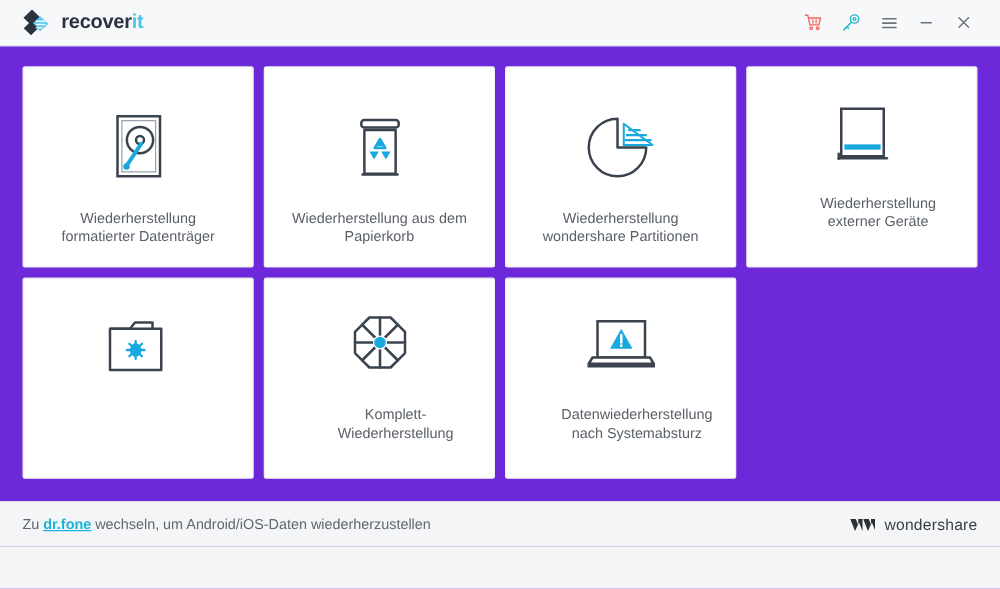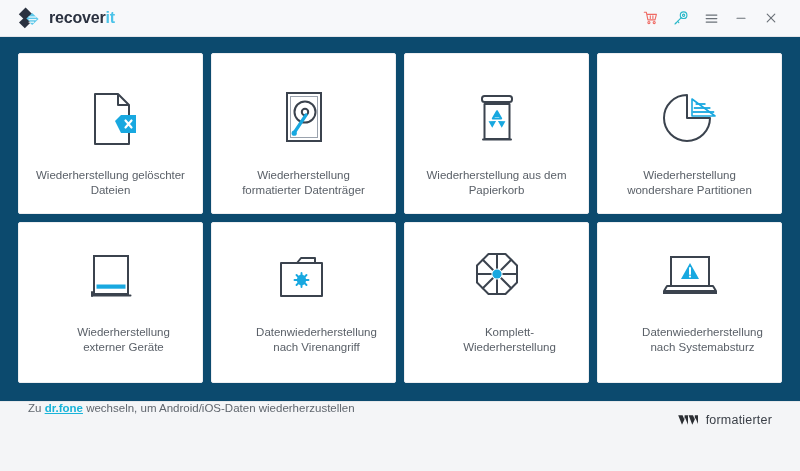--- a/index.html
+++ b/index.html
@@ -15,21 +15,21 @@
     background: #f4f5f7;
     color: #555a61;
     -webkit-font-smoothing: antialiased;
   }
 
   .app {
     width: 800px;
     height: 437px;
     display: flex;
     flex-direction: column;
-    background: #0c4a6e;
+    background: #6d28d9;
     position: relative;
   }
 
   
   .titlebar {
     height: 37px;
     min-height: 37px;
     background: #f7f8fa;
     border-bottom: 1px solid #e3e5e9;
     display: flex;
@@ -130,21 +130,22 @@
   }
   .row2 .card-label { margin-top: 12px; padding-left: 40px; }
 
   
   .footer {
     height: 36px;
     min-height: 36px;
     border-top: 1px solid #e6e8eb;
     background: #f4f5f7;
     display: flex;
-    padding: 0 28px;
+    align-items: center;
+    padding: 0 18px;
   }
 
   .footer-note {
     font-size: 11.5px;
     color: #60666e;
   }
   .footer-link {
     color: #19b4d9;
     text-decoration: underline;
     font-weight: bold;
@@ -245,31 +246,20 @@
           </svg>
         </span>
       </div>
 
     </div>
   </div>
 
   <div class="content">
     <div class="grid">
 
-      <div class="card row1">
-        <div class="card-icon">
-          <svg width="56" height="62" viewBox="0 0 56 62">
-            <path d="M12 6 H35 L46 17 V56 H12 Z" fill="#ffffff" stroke="#3b434e" stroke-width="2" stroke-linejoin="round"></path>
-            <path d="M35 6 V17 H46" fill="none" stroke="#3b434e" stroke-width="2" stroke-linejoin="round"></path>
-            <path d="M32 33 L38 27 H53 V45 H38 Z" fill="#18a8e0"></path>
-            <path d="M42.5 32.5 L48.5 39.5 M48.5 32.5 L42.5 39.5" stroke="#ffffff" stroke-width="2.2" stroke-linecap="round"></path>
-          </svg>
-        </div>
-        <div class="card-label">Wiederherstellung gelöschter Dateien</div>
-      </div>
 
       <div class="card row1">
         <div class="card-icon">
           <svg width="52" height="62" viewBox="0 0 52 62">
             <rect x="9" y="5" width="34" height="48" fill="#ffffff" stroke="#3b434e" stroke-width="2"></rect>
             <rect x="12.5" y="8.5" width="27" height="41" fill="none" stroke="#9aa2ad" stroke-width="1"></rect>
             <circle cx="27" cy="24" r="10.5" fill="none" stroke="#3b434e" stroke-width="2"></circle>
             <circle cx="27" cy="24" r="3.2" fill="none" stroke="#3b434e" stroke-width="2"></circle>
             <path d="M16 45 L28 27" stroke="#18a8e0" stroke-width="3.2" stroke-linecap="round"></path>
             <circle cx="16.2" cy="45.2" r="2.6" fill="#18a8e0"></circle>
@@ -331,21 +321,20 @@
             <path d="M8 11 H49 V44 H8 Z" fill="#ffffff" stroke="#3b434e" stroke-width="2" stroke-linejoin="round"></path>
             <g stroke="#18a8e0" stroke-width="1.9" stroke-linecap="round">
               <path d="M28.5 21 L28.5 35"></path>
               <path d="M21.5 28 L35.5 28"></path>
               <path d="M23.5 23 L33.5 33"></path>
               <path d="M33.5 23 L23.5 33"></path>
             </g>
             <ellipse cx="28.5" cy="28" rx="4.6" ry="5.4" fill="#18a8e0"></ellipse>
           </svg>
         </div>
-        <div class="card-label">Datenwiederherstellung nach Virenangriff</div>
       </div>
 
       <div class="card row2">
         <div class="card-icon">
           <svg width="58" height="56" viewBox="0 0 58 56">
             <path d="M20.5 4 H37.5 L49 15.5 V32.5 L37.5 44 H20.5 L9 32.5 V15.5 Z" fill="none" stroke="#3b434e" stroke-width="2" stroke-linejoin="round"></path>
             <g stroke="#3b434e" stroke-width="2" stroke-linecap="round">
               <path d="M29 4 V44"></path>
               <path d="M9 24 H49"></path>
               <path d="M14.8 9.8 L43.2 38.2"></path>
@@ -382,17 +371,17 @@
 
     <div class="footer-spacer"></div>
 
     <div class="ws-logo">
       <span>
         <svg width="22" height="16" viewBox="0 0 22 16">
           <path d="M1.2 3.2 L5.0 12.8 L8.2 6.0 L11.0 12.8 L11.0 3.2 L7.6 3.2 L7.6 8.0 L5.6 3.2 Z" fill="#2c2f34"></path>
           <path d="M11.6 3.2 L15.3 12.8 L18.5 6.0 L21.0 12.0 L21.0 3.2 L17.8 3.2 L17.8 7.6 L16.0 3.2 Z" fill="#2c2f34"></path>
         </svg>
       </span>
-      <span class="ws-text">formatierter</span>
+      <span class="ws-text">wondershare</span>
     </div>
   </div>
 
 </div>
 
 </body></html>

